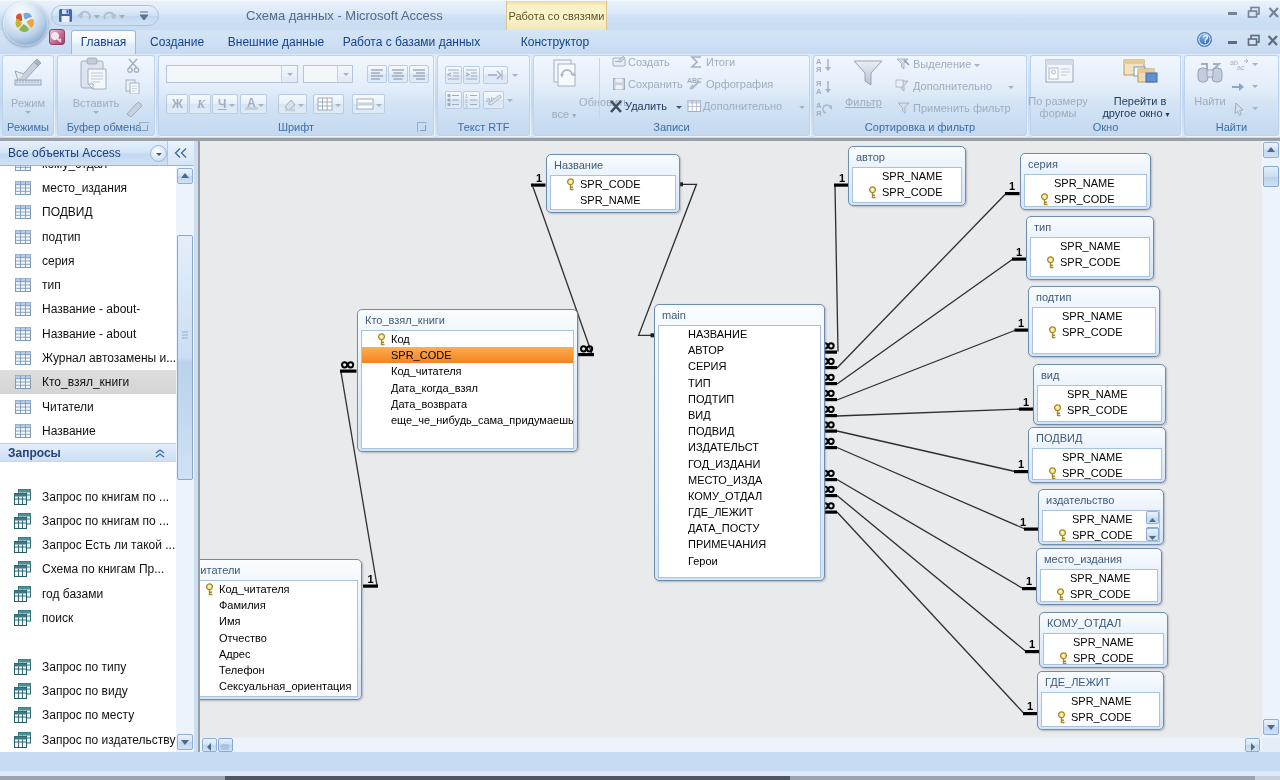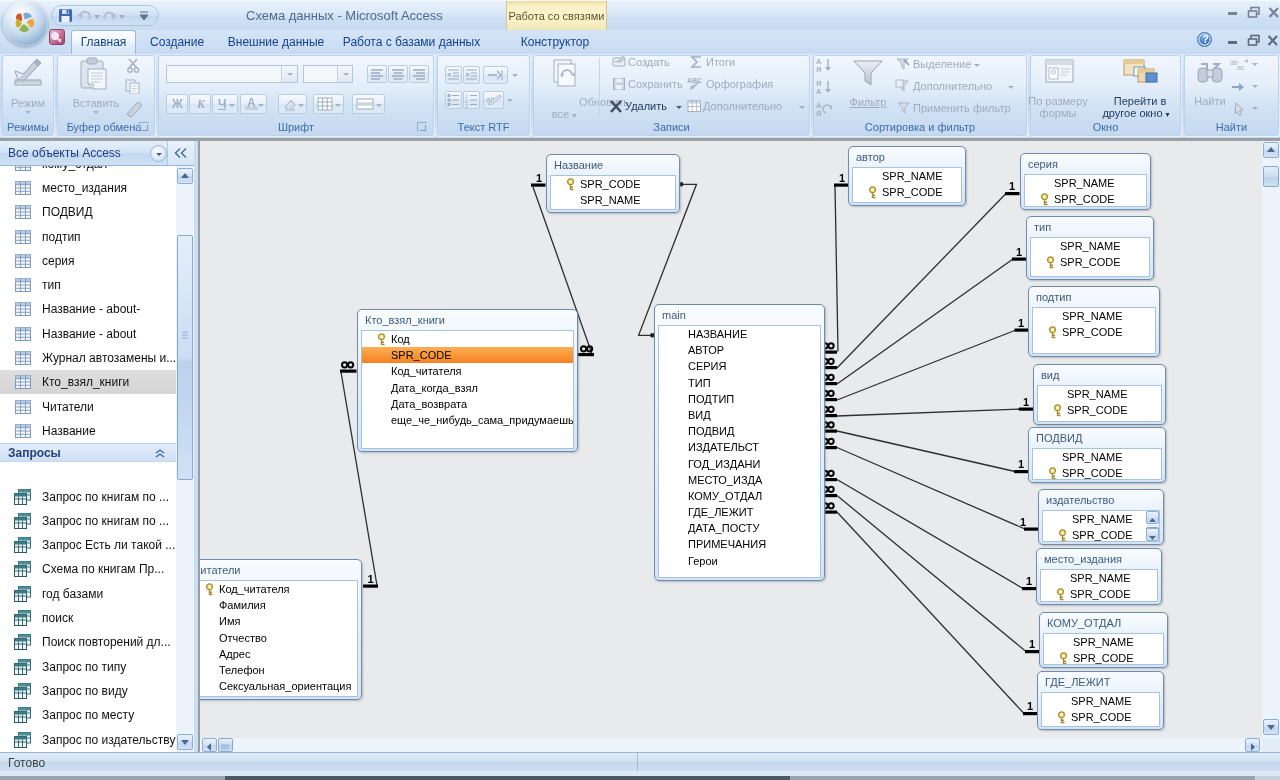--- a/index.html
+++ b/index.html
@@ -357,21 +357,21 @@
       </svg>
  <svg width="38" height="30" style="position:absolute;left:849px;top:5px;">
   <path d="M5 2 H33 L22 14 V26 L16 22 V14 Z" fill="url(#fg)" stroke="#98A4B6"></path>
   <defs>
           <linearGradient id="fg" x1="0" y1="0" x2="0" y2="1">
             <stop offset="0" stop-color="#E9EEF4"></stop>
             <stop offset="1" stop-color="#B8C2D0"></stop>
           </linearGradient>
         </defs>
  </svg>
- <div class="dtxt" style="left:845px;top:42px;width:46px;text-align:center;text-decoration:underline;">Фильтр</div>
+ <div class="dtxt" style="left:845px;top:42px;width:46px;text-align:left;text-decoration:underline;">Фильтр</div>
  <svg width="16" height="14" style="position:absolute;left:895px;top:3px;">
         <path d="M2 2 H13 L9 6.5 V12 L6.5 10 V6.5 Z" fill="#D5DDE7" stroke="#A3AFC1" stroke-width="0.9"></path>
         <path d="M9 3 L14 8" stroke="#8F9CB0" stroke-width="1.6"></path>
       </svg>
  <div class="dtxt" style="left:913px;top:4px;">Выделение</div>
       <div class="darr" style="left:974px;top:10px;"></div>
  <svg width="16" height="14" style="position:absolute;left:895px;top:25px;">
         <path d="M2 2 H13 L9 6.5 V12 L6.5 10 V6.5 Z" fill="#D5DDE7" stroke="#A3AFC1" stroke-width="0.9"></path>
         <rect x="1" y="1" width="7" height="7" fill="#EDF1F6" stroke="#A3AFC1" stroke-width="0.8"></rect>
       </svg>
@@ -583,31 +583,20 @@
         <svg width="17" height="16" style="position:absolute;left:14px;top:4px;">
           <rect x="4.5" y="0.5" width="12" height="10.5" fill="#E9F2F2" stroke="#2E6E75"></rect>
           <rect x="4.5" y="0.5" width="12" height="3" fill="#4D8F96"></rect>
           <path d="M4.5 6 h12 M8.5 3.5 v7.5 M12.5 3.5 v7.5" stroke="#2E6E75" stroke-width="0.9"></path>
           <rect x="0.5" y="4.5" width="12" height="11" fill="#EFF5F5" stroke="#275E66"></rect>
           <rect x="0.5" y="4.5" width="12" height="3" fill="#3C7B85"></rect>
           <path d="M0.5 10 h12 M4.5 7.5 v8.5 M8.5 7.5 v8.5" stroke="#275E66" stroke-width="0.9"></path>
         </svg>
         <span>поиск</span>
       </div>
-<div class="ni" style="top:489.3px;">
-        <svg width="17" height="16" style="position:absolute;left:14px;top:4px;">
-          <rect x="4.5" y="0.5" width="12" height="10.5" fill="#E9F2F2" stroke="#2E6E75"></rect>
-          <rect x="4.5" y="0.5" width="12" height="3" fill="#4D8F96"></rect>
-          <path d="M4.5 6 h12 M8.5 3.5 v7.5 M12.5 3.5 v7.5" stroke="#2E6E75" stroke-width="0.9"></path>
-          <rect x="0.5" y="4.5" width="12" height="11" fill="#EFF5F5" stroke="#275E66"></rect>
-          <rect x="0.5" y="4.5" width="12" height="3" fill="#3C7B85"></rect>
-          <path d="M0.5 10 h12 M4.5 7.5 v8.5 M8.5 7.5 v8.5" stroke="#275E66" stroke-width="0.9"></path>
-        </svg>
-        <span>Поиск повторений дл...</span>
-      </div>
 <div class="ni" style="top:513.6px;">
         <svg width="17" height="16" style="position:absolute;left:14px;top:4px;">
           <rect x="4.5" y="0.5" width="12" height="10.5" fill="#E9F2F2" stroke="#2E6E75"></rect>
           <rect x="4.5" y="0.5" width="12" height="3" fill="#4D8F96"></rect>
           <path d="M4.5 6 h12 M8.5 3.5 v7.5 M12.5 3.5 v7.5" stroke="#2E6E75" stroke-width="0.9"></path>
           <rect x="0.5" y="4.5" width="12" height="11" fill="#EFF5F5" stroke="#275E66"></rect>
           <rect x="0.5" y="4.5" width="12" height="3" fill="#3C7B85"></rect>
           <path d="M0.5 10 h12 M4.5 7.5 v8.5 M8.5 7.5 v8.5" stroke="#275E66" stroke-width="0.9"></path>
         </svg>
         <span>Запрос по типу</span>
@@ -974,21 +963,17 @@
           <path d="M8 2 l-4 4 l4 4 z" fill="#4C6A8F"></path>
         </svg></div>
 <div class="sbt" style="left:18px;top:0px;width:15px;height:14px;"><svg width="13" height="12">
           <path d="M3 3 v6 M5 3 v6 M7 3 v6 M9 3 v6" stroke="#90AFD2" stroke-width="1"></path>
         </svg></div>
 <div class="sba" style="left:1045px;top:0px;width:15px;height:14px;"><svg width="13" height="12">
           <path d="M5 2 l4 4 l-4 4 z" fill="#4C6A8F"></path>
         </svg></div>
     </div>
 <div style="position:absolute;left:1262px;top:738px;width:18px;height:14px;background:#E3EDF8;"></div>
-<div id="status">
-      <span style="position:absolute;left:8px;top:3px;">Готово</span>
-<div style="position:absolute;left:637px;top:0;width:1px;height:18px;background:#A5BCD4;"></div>
-    </div>
 <div id="bstrip">
 <div class="g" style="left:0;width:1280px;background:#99A3B2;"></div>
 <div class="g" style="left:225px;width:565px;background:#4E5564;"></div>
 <div class="g" style="left:1255px;width:25px;background:#C7D1DD;"></div>
 </div>
 </div>
 </body></html>

